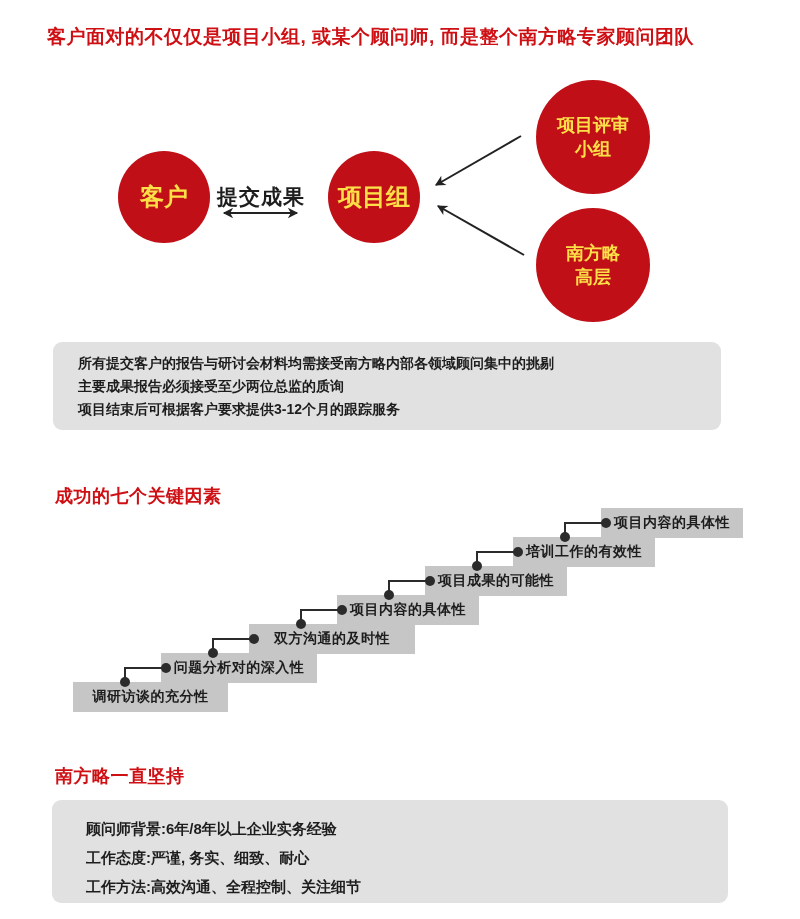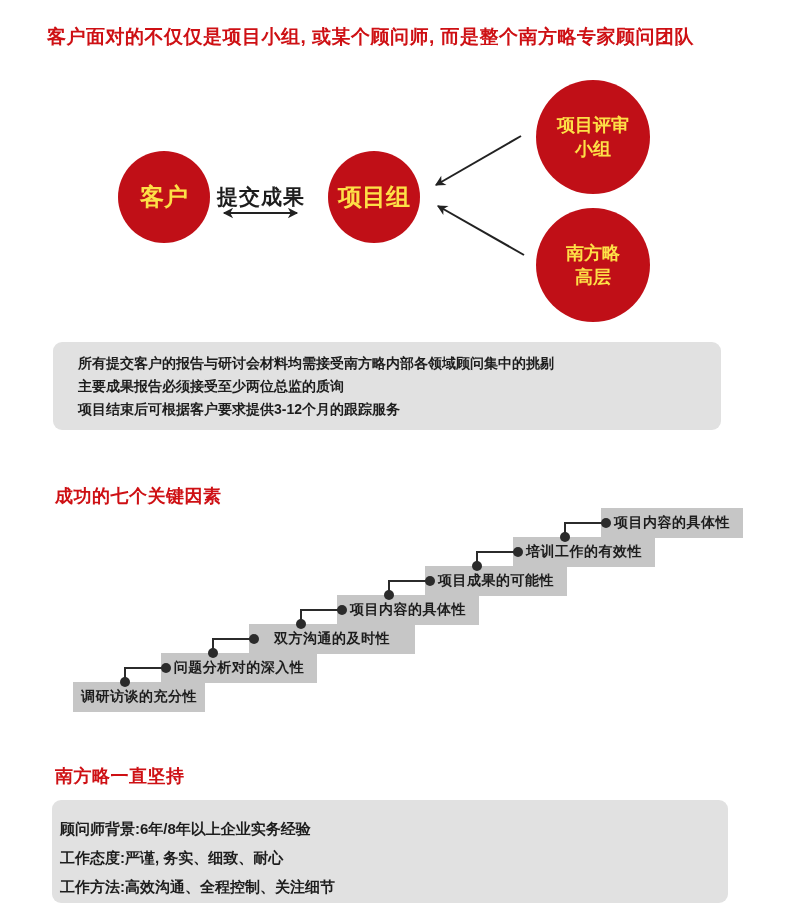--- a/index.html
+++ b/index.html
@@ -41,38 +41,38 @@
     letter-spacing:1px;
   }
 
   
   .info-box{
     position:absolute;background:var(--box-gray);border-radius:9px;
     color:var(--text-dark);font-weight:bold;
   }
   .info-box-1{left:53px;top:342px;width:668px;height:88px;padding:10px 16px 0 25px;font-size:14px;}
   .info-box-1 .line{line-height:23px;}
-  .info-box-2{left:52px;top:800px;width:676px;height:103px;padding:14px 0 0 8px;font-size:15px;}
+  .info-box-2{left:52px;top:800px;width:676px;height:103px;padding:14px 0 0 34px;font-size:15px;}
   .info-box-2 .line{line-height:29px;}
 
   .section-heading{
     position:absolute;font-size:18px;font-weight:bold;color:var(--heading-red);
     letter-spacing:0.5px;white-space:nowrap;
   }
   .h-factors{left:55px;top:484px;}
   .h-persist{left:55px;top:764px;}
 
   
   .step{
     position:absolute;height:30px;background:var(--step-gray);
     display:flex;align-items:center;justify-content:center;
     font-size:14px;font-weight:bold;color:var(--text-dark);
     letter-spacing:0.5px;
   }
-  .step-0{left:73px; top:682px;width:132px;}
+  .step-0{left:73px; top:682px;width:155px;}
   .step-1{left:161px;top:653px;width:156px;}
   .step-2{left:249px;top:624px;width:166px;}
   .step-3{left:337px;top:595px;width:142px;}
   .step-4{left:425px;top:566px;width:142px;}
   .step-5{left:513px;top:537px;width:142px;}
   .step-6{left:601px;top:508px;width:142px;}
 
   .overlay{
     position:absolute;left:0;top:0;width:800px;height:919px;
     pointer-events:none;z-index:10;

